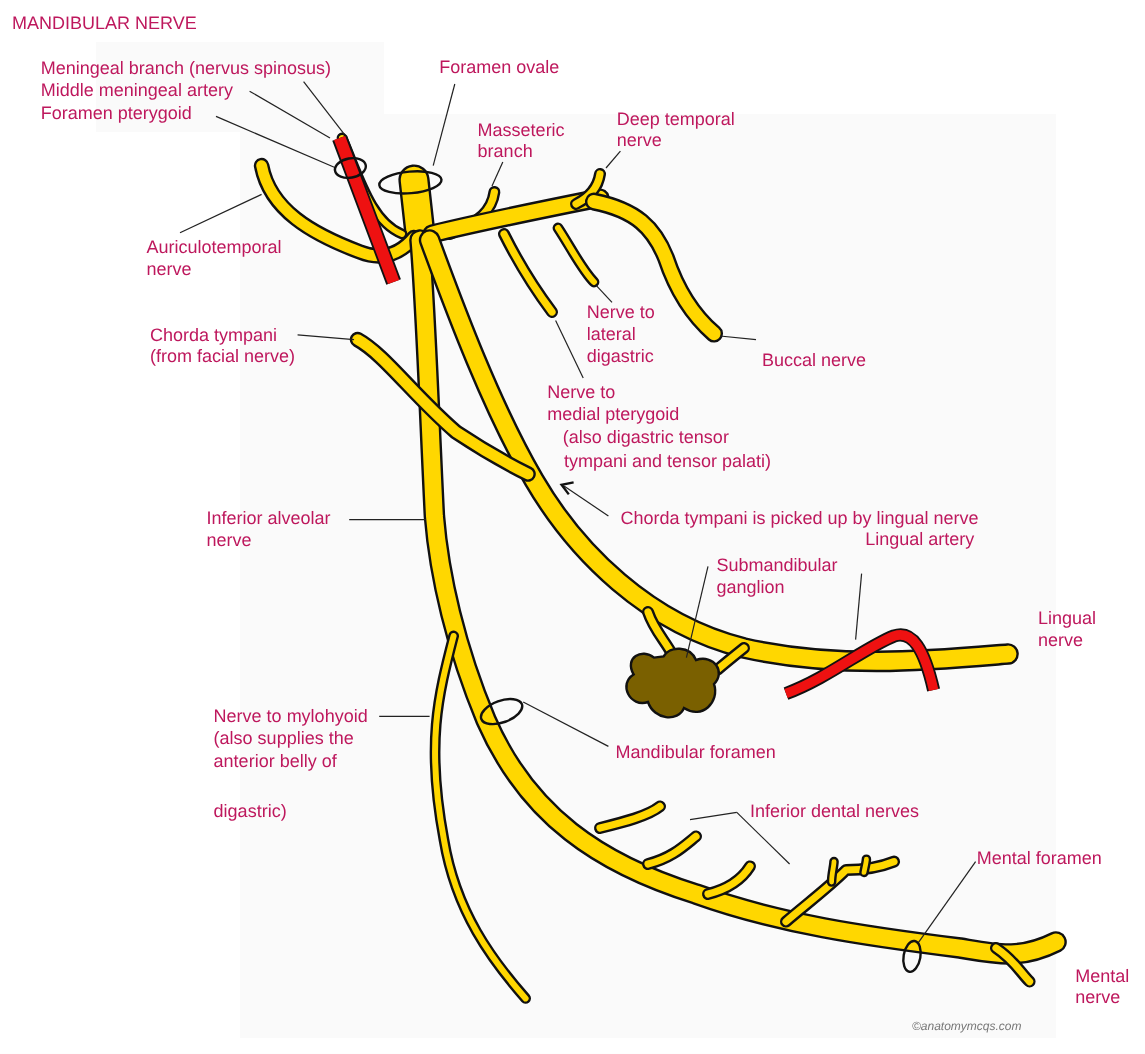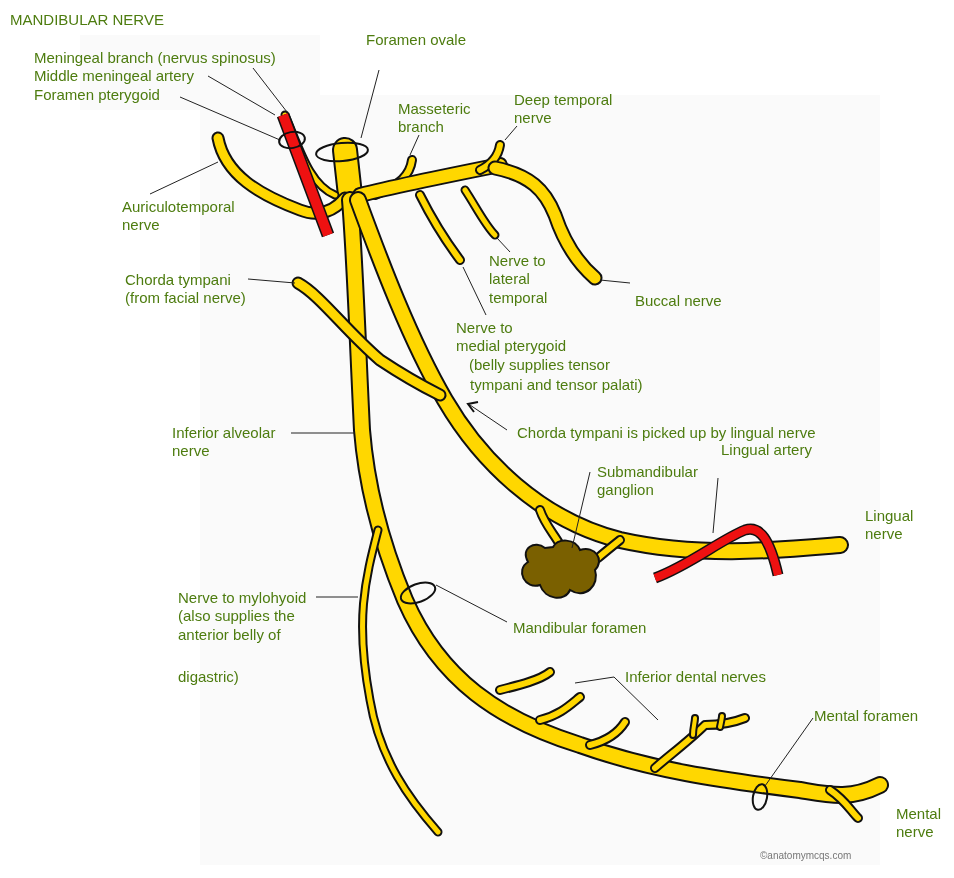--- a/index.html
+++ b/index.html
@@ -1,20 +1,20 @@
 <!DOCTYPE html>
 <html><head>
 <meta charset="utf-8">
 <style>
   html, body { margin: 0; padding: 0; background: #ffffff; }
   body { width: 954px; height: 878px; position: relative; overflow: hidden;
          font-family: "Liberation Sans", sans-serif; color: #111; }
   #canvas { position: absolute; left: 0; top: 0; }
   .panel { position: absolute; background: #fafafa; }
-  .lbl { position: absolute; font-size: 15px; line-height: 19px; color: #4d7c0f; white-space: nowrap; }
+  .lbl { position: absolute; font-size: 15px; line-height: 19px; color: #be185d; white-space: nowrap; }
   .title { font-size: 15px; }
   .copy { position: absolute; font-size: 10px; color: #777; }
   .nerve { fill: none; stroke-linecap: round; stroke-linejoin: round; }
 </style>
 </head>
 <body>
 
 <div class="panel" style="left:200px;top:95px;width:680px;height:770px;"></div>
 <div class="panel" style="left:80px;top:35px;width:240px;height:75px;"></div>
 
@@ -148,43 +148,43 @@
     <ellipse cx="418" cy="593" rx="18" ry="9" transform="rotate(-20 418 593)" fill="none" stroke="#111" stroke-width="2"></ellipse>
     <ellipse cx="760" cy="797" rx="7" ry="13" transform="rotate(10 760 797)" fill="none" stroke="#111" stroke-width="2"></ellipse>
   </svg>
 
 <div class="lbl title" style="left:10px;top:10px;">MANDIBULAR NERVE</div>
 
 <div class="lbl" style="left:34px;top:48px;">Meningeal branch (nervus spinosus)</div>
 <div class="lbl" style="left:34px;top:66px;">Middle meningeal artery</div>
 <div class="lbl" style="left:34px;top:85px;">Foramen pterygoid</div>
 
-<div class="lbl" style="left:366px;top:30px;">Foramen ovale</div>
+<div class="lbl" style="left:366px;top:47px;">Foramen ovale</div>
 
 <div class="lbl" style="left:398px;top:99px;">Masseteric</div>
 <div class="lbl" style="left:398px;top:117px;">branch</div>
 
 <div class="lbl" style="left:514px;top:90px;">Deep temporal</div>
 <div class="lbl" style="left:514px;top:108px;">nerve</div>
 
 <div class="lbl" style="left:122px;top:197px;">Auriculotemporal</div>
 <div class="lbl" style="left:122px;top:215px;">nerve</div>
 
 <div class="lbl" style="left:635px;top:291px;">Buccal nerve</div>
 
 <div class="lbl" style="left:489px;top:251px;">Nerve to</div>
 <div class="lbl" style="left:489px;top:269px;">lateral</div>
-<div class="lbl" style="left:489px;top:288px;">temporal</div>
+<div class="lbl" style="left:489px;top:288px;">digastric</div>
 
 <div class="lbl" style="left:125px;top:270px;">Chorda tympani</div>
 <div class="lbl" style="left:125px;top:288px;">(from facial nerve)</div>
 
 <div class="lbl" style="left:456px;top:318px;">Nerve to</div>
 <div class="lbl" style="left:456px;top:336px;">medial pterygoid</div>
-<div class="lbl" style="left:469px;top:355px;">(belly supplies tensor</div>
+<div class="lbl" style="left:469px;top:355px;">(also digastric tensor</div>
 <div class="lbl" style="left:470px;top:375px;">tympani and tensor palati)</div>
 
 <div class="lbl" style="left:517px;top:423px;">Chorda tympani is picked up by lingual nerve</div>
 
 <div class="lbl" style="left:172px;top:423px;text-align:right;">Inferior alveolar</div>
 <div class="lbl" style="left:172px;top:441px;">nerve</div>
 
 <div class="lbl" style="left:597px;top:462px;">Submandibular</div>
 <div class="lbl" style="left:597px;top:480px;">ganglion</div>
 
@@ -200,13 +200,13 @@
 
 <div class="lbl" style="left:513px;top:618px;">Mandibular foramen</div>
 
 <div class="lbl" style="left:625px;top:667px;">Inferior dental nerves</div>
 
 <div class="lbl" style="left:814px;top:706px;">Mental foramen</div>
 
 <div class="lbl" style="left:896px;top:804px;">Mental</div>
 <div class="lbl" style="left:896px;top:822px;">nerve</div>
 
-<div class="copy" style="left:760px;top:850px;">©anatomymcqs.com</div>
+<div class="copy" style="left:760px;top:850px;font-style:italic;">©anatomymcqs.com</div>
 
 </body></html>

